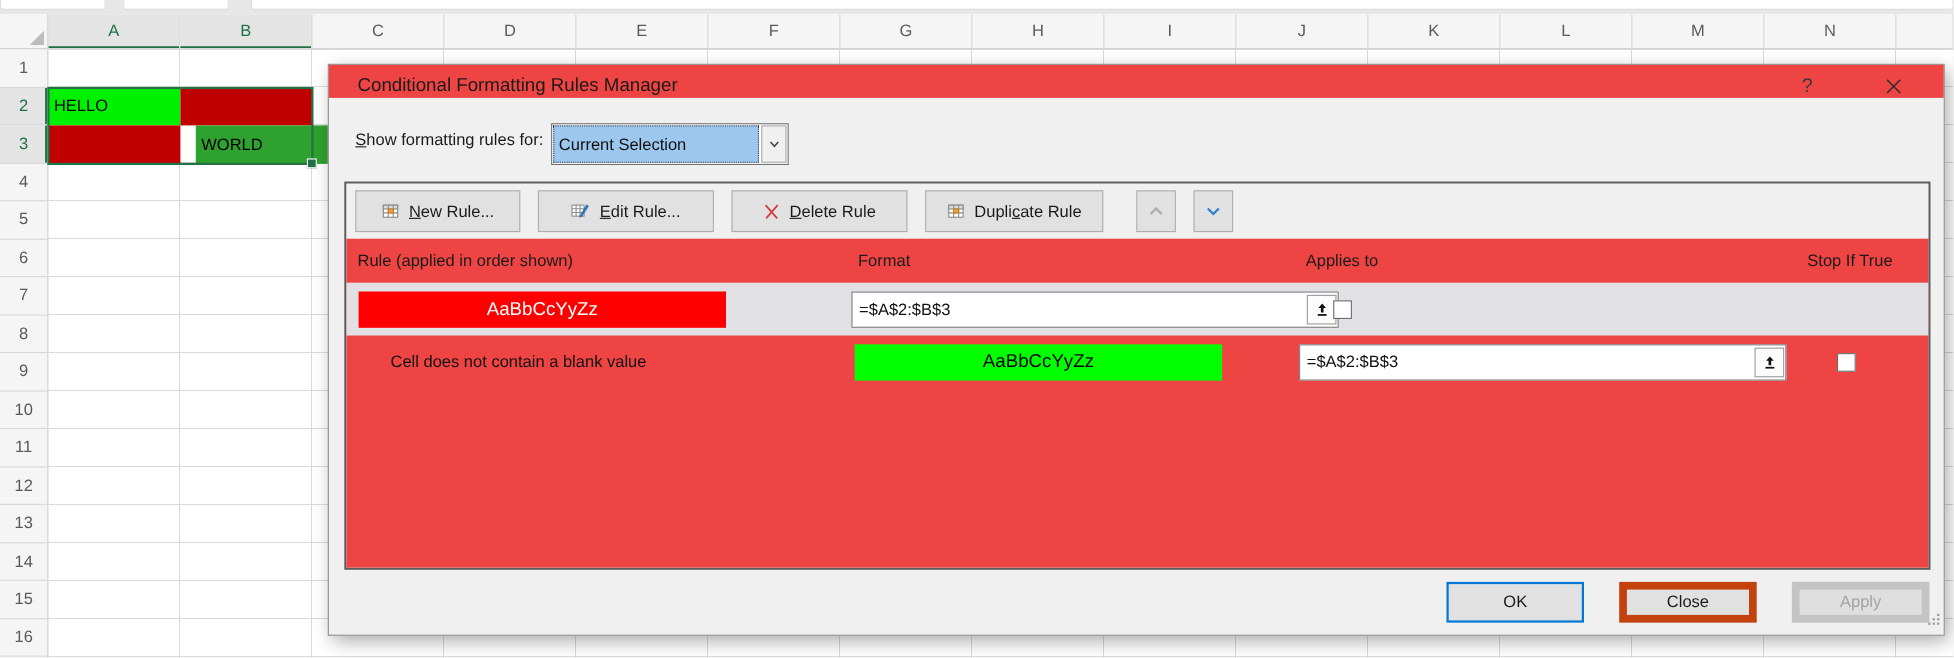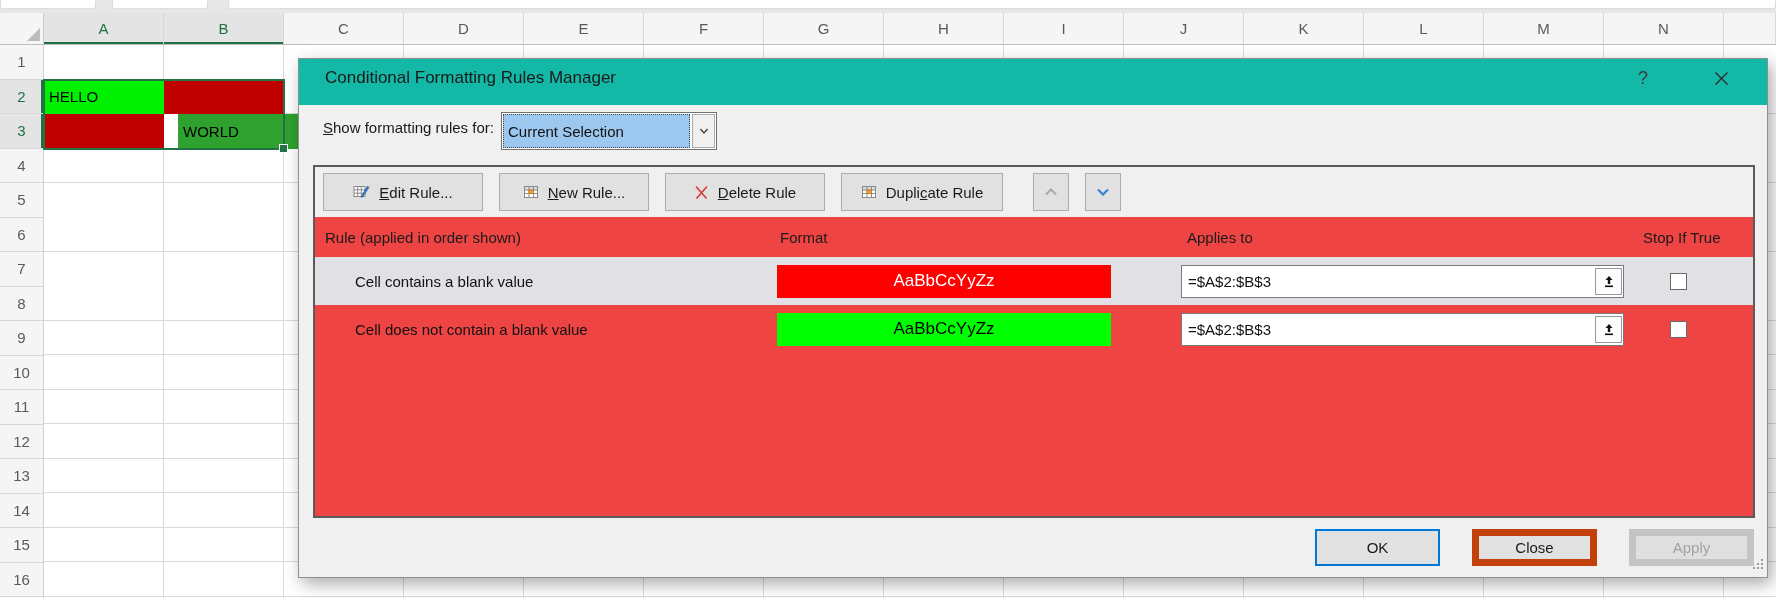--- a/index.html
+++ b/index.html
@@ -33,21 +33,21 @@
   .cell{position:absolute;font-size:15px;color:#000;display:flex;align-items:center;
         padding-left:5px;box-sizing:border-box;white-space:nowrap;overflow:hidden;}
   .cell.title{font-weight:bold;overflow:visible;z-index:1;}
   .sel-rect{position:absolute;left:-1px;top:33.5px;width:242px;height:71px;border:2px solid #217346;
             box-sizing:border-box;z-index:2;}
   .sel-handle{position:absolute;right:-5px;bottom:-5px;width:7px;height:7px;background:#217346;
               border:1px solid #fff;}
   
   .dialog{position:absolute;left:298px;top:58px;width:1470px;height:520px;background:#F0F0F0;
           border:1px solid #8F8F8F;box-shadow:4px 6px 16px rgba(0,0,0,.33);box-sizing:border-box;z-index:10;}
-  .titlebar{height:46px;background:#14b8a6;position:relative;}
+  .titlebar{height:30px;background:#ef4444;position:relative;}
   .dlg-title{position:absolute;left:26px;top:9px;font-size:17px;color:#1A1A1A;}
   .help-btn{position:absolute;left:1330px;top:6px;width:28px;height:27px;display:flex;align-items:center;
             justify-content:center;font-size:18px;color:#3A3A3A;}
   .close-btn{position:absolute;left:1406px;top:6px;width:32px;height:27px;display:flex;align-items:center;
              justify-content:center;}
   .scope-label{position:absolute;left:24px;top:60px;font-size:15px;color:#1A1A1A;}
   .combo{position:absolute;left:202px;top:53px;width:216px;height:38px;background:#fff;
          border:1px solid #707070;display:flex;align-items:stretch;box-sizing:border-box;padding:1px;}
   .combo-sel{flex:1;background:#9CC7EE;outline:1px dotted #444;outline-offset:-1px;display:flex;
              align-items:center;padding-left:5px;font-size:15px;color:#111;}
@@ -161,36 +161,36 @@
     <div class="combo-sel">Current Selection</div>
     <div class="combo-btn">
       <svg width="12" height="12" viewBox="0 0 12 12">
         <polyline points="2.5,4 6,8 9.5,4" stroke="#444" stroke-width="1.4" fill="none"></polyline>
       </svg>
     </div>
   </div>
 
   <div class="panel">
     <div class="toolbar">
-      <button class="tbtn w-edit">
-        <svg width="17" height="16" viewBox="0 0 17 16">
-          <rect x="1" y="2.5" width="11" height="10" fill="#fff" stroke="#8A8A8A"></rect>
-          <path d="M4.7 2.5 V12.5 M8.3 2.5 V12.5 M1 5.8 H12 M1 9.2 H12" stroke="#8A8A8A" fill="none"></path>
-          <path d="M14.5 2 L16 3.5 L10 12.5 L8 13.5 L8.8 11.3 Z" fill="#2E79C7" stroke="#1E5A99" stroke-width="0.5"></path>
-        </svg>
-        <span><span></span><u>E</u><span>dit Rule...</span></span>
-      </button>
       <button class="tbtn w-new">
         <svg width="16" height="16" viewBox="0 0 16 16">
           <rect x="1.5" y="2.5" width="13" height="11" fill="#fff" stroke="#8A8A8A"></rect>
           <rect x="1.5" y="2.5" width="13" height="3.5" fill="#DCDCDC" stroke="#8A8A8A"></rect>
           <path d="M6 2.5 V13.5 M10.5 2.5 V13.5 M1.5 9.5 H14.5" stroke="#8A8A8A" fill="none"></path>
           <rect x="6" y="6" width="4.5" height="3.5" fill="#F2A33C" stroke="#C77F1F"></rect>
         </svg>
         <span><span></span><u>N</u><span>ew Rule...</span></span>
+      </button>
+      <button class="tbtn w-edit">
+        <svg width="17" height="16" viewBox="0 0 17 16">
+          <rect x="1" y="2.5" width="11" height="10" fill="#fff" stroke="#8A8A8A"></rect>
+          <path d="M4.7 2.5 V12.5 M8.3 2.5 V12.5 M1 5.8 H12 M1 9.2 H12" stroke="#8A8A8A" fill="none"></path>
+          <path d="M14.5 2 L16 3.5 L10 12.5 L8 13.5 L8.8 11.3 Z" fill="#2E79C7" stroke="#1E5A99" stroke-width="0.5"></path>
+        </svg>
+        <span><span></span><u>E</u><span>dit Rule...</span></span>
       </button>
       <button class="tbtn w-del">
         <svg width="15" height="15" viewBox="0 0 15 15">
           <path d="M2 1.5 L12.5 13.5 M13 1.5 L2.5 13.5" stroke="#D43B3B" stroke-width="1.6" fill="none"></path>
         </svg>
         <span><span></span><u>D</u><span>elete Rule</span></span>
       </button>
       <button class="tbtn w-dup">
         <svg width="16" height="16" viewBox="0 0 16 16">
           <rect x="1.5" y="2.5" width="13" height="11" fill="#fff" stroke="#8A8A8A"></rect>
@@ -214,21 +214,20 @@
 
     <div class="list">
       <div class="lheader">
         <div class="lh1">Rule (applied in order shown)</div>
         <div class="lh2">Format</div>
         <div class="lh3">Applies to</div>
         <div class="lh4">Stop If True</div>
       </div>
       <div>
           <div class="rrow sel">
-            <div class="rname">Cell contains a blank value</div>
             <div class="rpreview" style="background: rgb(255, 0, 0); color: rgb(255, 255, 255);">AaBbCcYyZz</div>
             <div>
               <div class="rapplies">
                 <div class="txt">=$A$2:$B$3</div>
                 <div class="refedit">
                   <svg width="14" height="15" viewBox="0 0 14 15">
                     <path d="M7 2 L10.5 6 H8.2 V10 H5.8 V6 H3.5 Z" fill="#111"></path>
                     <rect x="3" y="11.5" width="8" height="1.6" fill="#111"></rect>
                   </svg>
                 </div>

